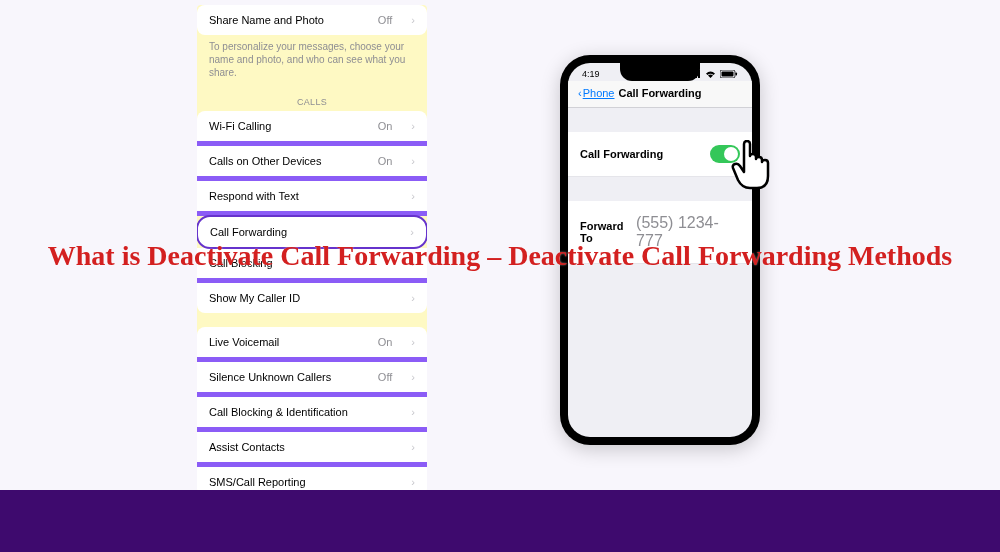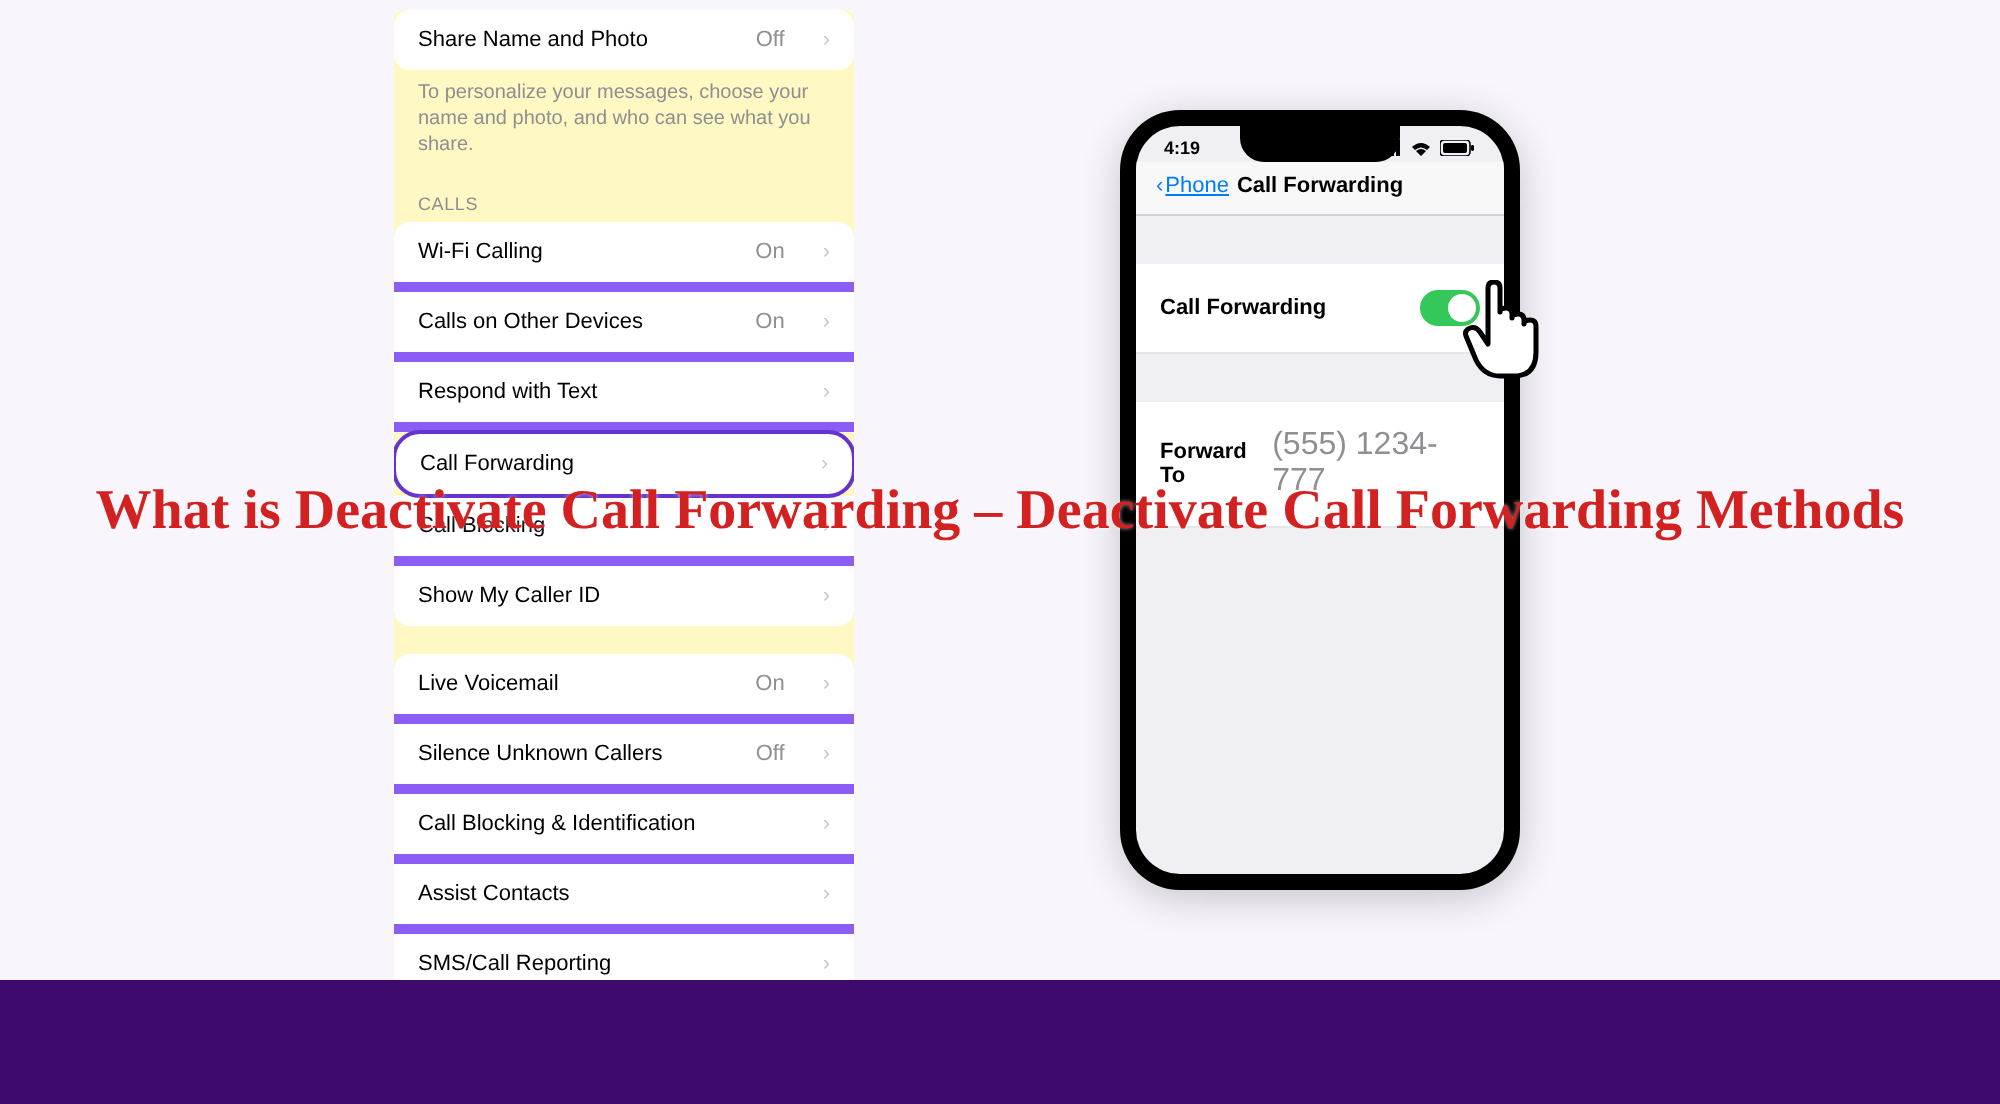--- a/index.html
+++ b/index.html
@@ -49,20 +49,21 @@
       color: #8e8e93;
       padding: 5px 12px 8px;
       line-height: 1.3;
     }
     .section-header {
       font-size: 9px;
       color: #8e8e93;
       padding: 10px 12px 4px;
       text-transform: uppercase;
       letter-spacing: 0.3px;
+      text-align: center;
     }
     .group {
       border-radius: 8px;
       overflow: hidden;
       margin-bottom: 0;
     }
     .gap { height: 14px; }
     .highlighted {
       border: 2px solid #6633cc;
       border-radius: 14px;
@@ -118,21 +119,21 @@
       background: #000;
       border-radius: 0 0 12px 12px;
       z-index: 10;
     }
     .status-bar {
       display: flex;
       justify-content: space-between;
       align-items: center;
       padding: 6px 14px 2px;
       font-size: 9px;
-      font-weight: 700;
+      font-weight: 400;
       color: #000;
     }
     .status-icons {
       display: flex;
       gap: 3px;
       align-items: center;
     }
     .nav-bar {
       display: flex;
       align-items: center;

